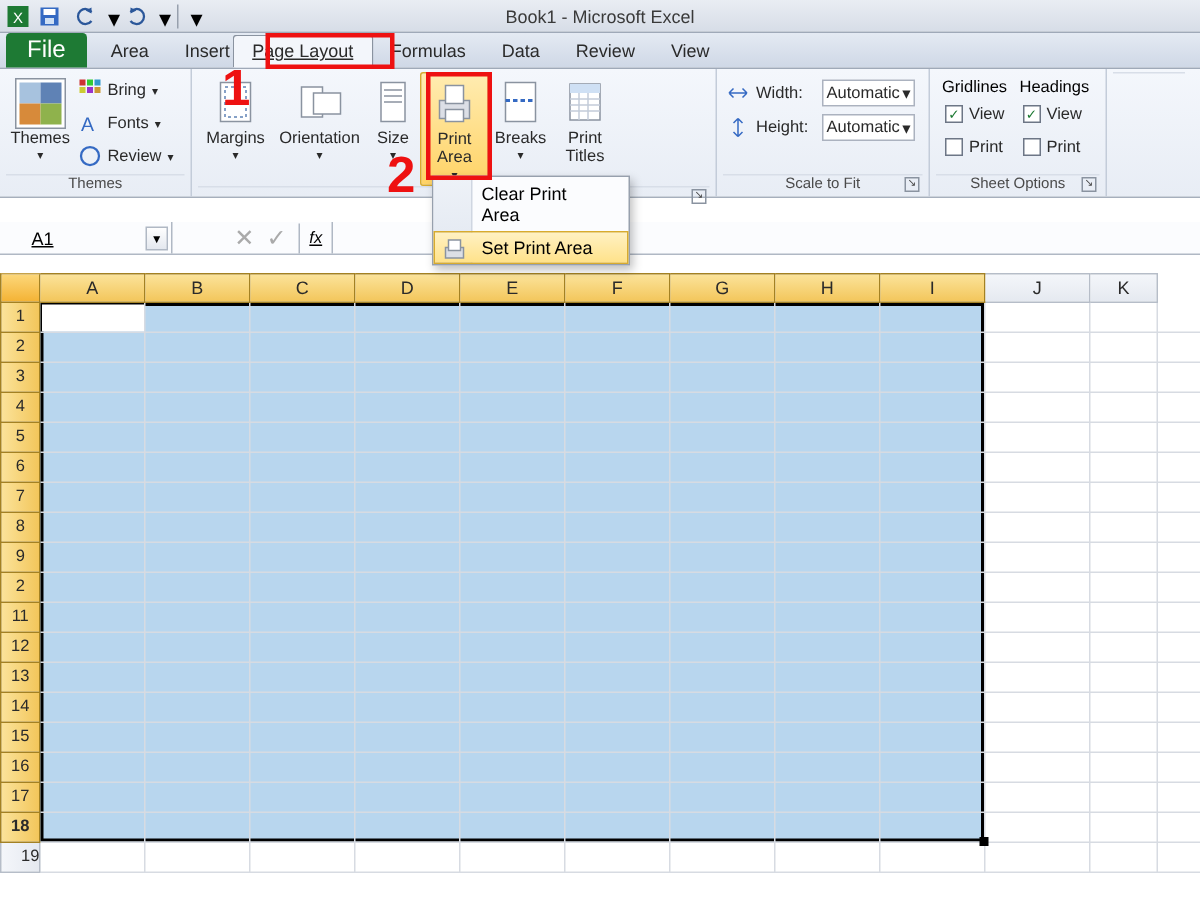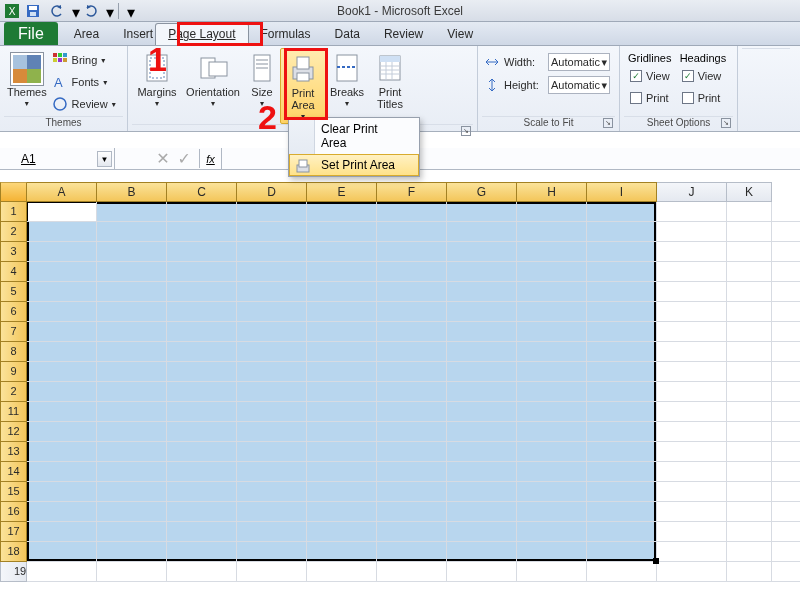--- a/index.html
+++ b/index.html
@@ -375,21 +375,21 @@
         <div class="rowhdr" style="height: 20px;">8</div>
         <div class="rowhdr" style="height: 20px;">9</div>
         <div class="rowhdr" style="height: 20px;">2</div>
         <div class="rowhdr" style="height: 20px;">11</div>
         <div class="rowhdr" style="height: 20px;">12</div>
         <div class="rowhdr" style="height: 20px;">13</div>
         <div class="rowhdr" style="height: 20px;">14</div>
         <div class="rowhdr" style="height: 20px;">15</div>
         <div class="rowhdr" style="height: 20px;">16</div>
         <div class="rowhdr" style="height: 20px;">17</div>
-        <div class="rowhdr" style="height: 20px;">18</div>
+        <div class="rowhdr" style="height: 20px; font-weight: bold;">18</div>
         <div class="rowhdr norm" style="height: 20px;">19</div>
       </div>
     <div class="cells" id="cells" style="flex: 1 1 0%; width: 745px; height: 380px; position: relative;">
       <div class="sel-range" id="selrange" style="left: 0px; top: 0px; width: 629px; height: 359px;"></div>
       <div class="active-cell" id="activecell" style="left: 1px; top: 1px; width: 68px; height: 18px;"></div>
       <div id="gridlines" style="position: absolute; inset: 0px;">
           <div class="gl-v" style="left: 69px;"></div>
           <div class="gl-v" style="left: 139px;"></div>
           <div class="gl-v" style="left: 209px;"></div>
           <div class="gl-v" style="left: 279px;"></div>

